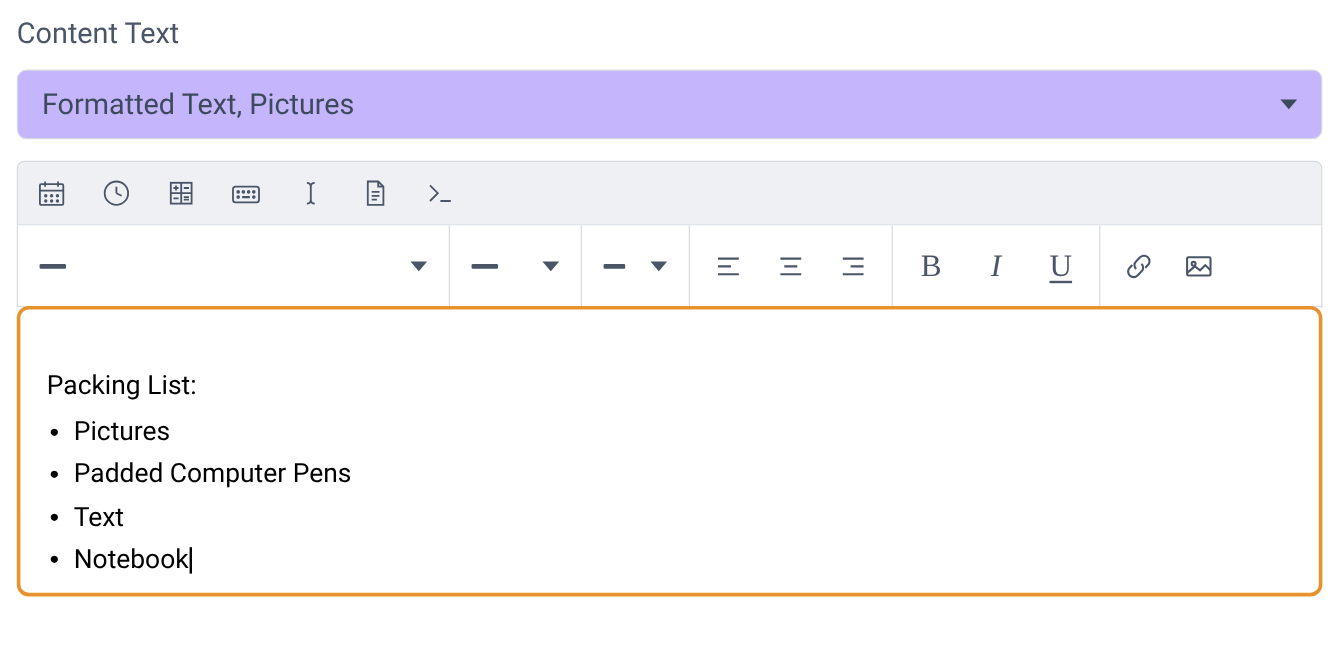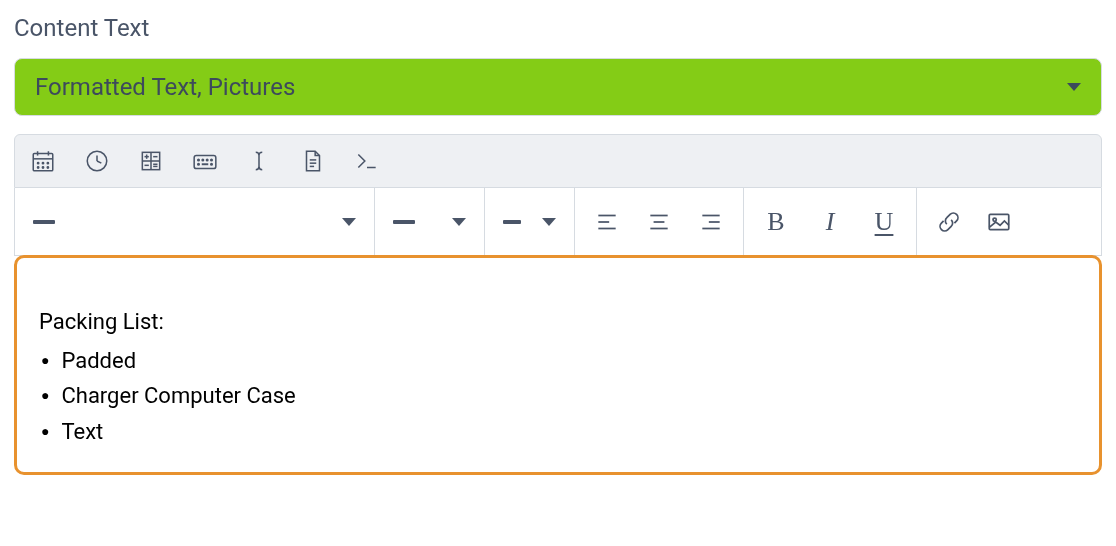--- a/index.html
+++ b/index.html
@@ -20,21 +20,21 @@
     width: 100%;
     border: 1px solid #d6dbe1;
     border-radius: 8px;
     padding: 14px 20px;
     display: flex;
     justify-content: space-between;
     align-items: center;
     font-size: 24px;
     color: #3d4a5c;
     cursor: pointer;
-    background: #84cc16;
+    background: #c4b5fd;
   }
   .select-caret {
     width: 0; height: 0;
     border-left: 7px solid transparent;
     border-right: 7px solid transparent;
     border-top: 8px solid #3d4a5c;
   }
 
   .editor-wrap {
     margin-top: 18px;
@@ -272,19 +272,20 @@
             <path d="M3 17 L9 12 L13 15 L17 11 L21 15"></path>
           </svg>
       </div>
     </div>
 
   </div>
 
   <div class="editor-area">
     <div class="title-line">Packing List:</div>
     <ul>
-      <li><span>Padded</span></li>
-      <li><span>Charger Computer Case</span></li>
+      <li><span>Pictures</span></li>
+      <li><span>Padded Computer Pens</span></li>
       <li><span>Text</span></li>
+      <li><span>Notebook</span><span class="cursor-caret"></span></li>
     </ul>
   </div>
 
 </div>
 
 </body></html>

